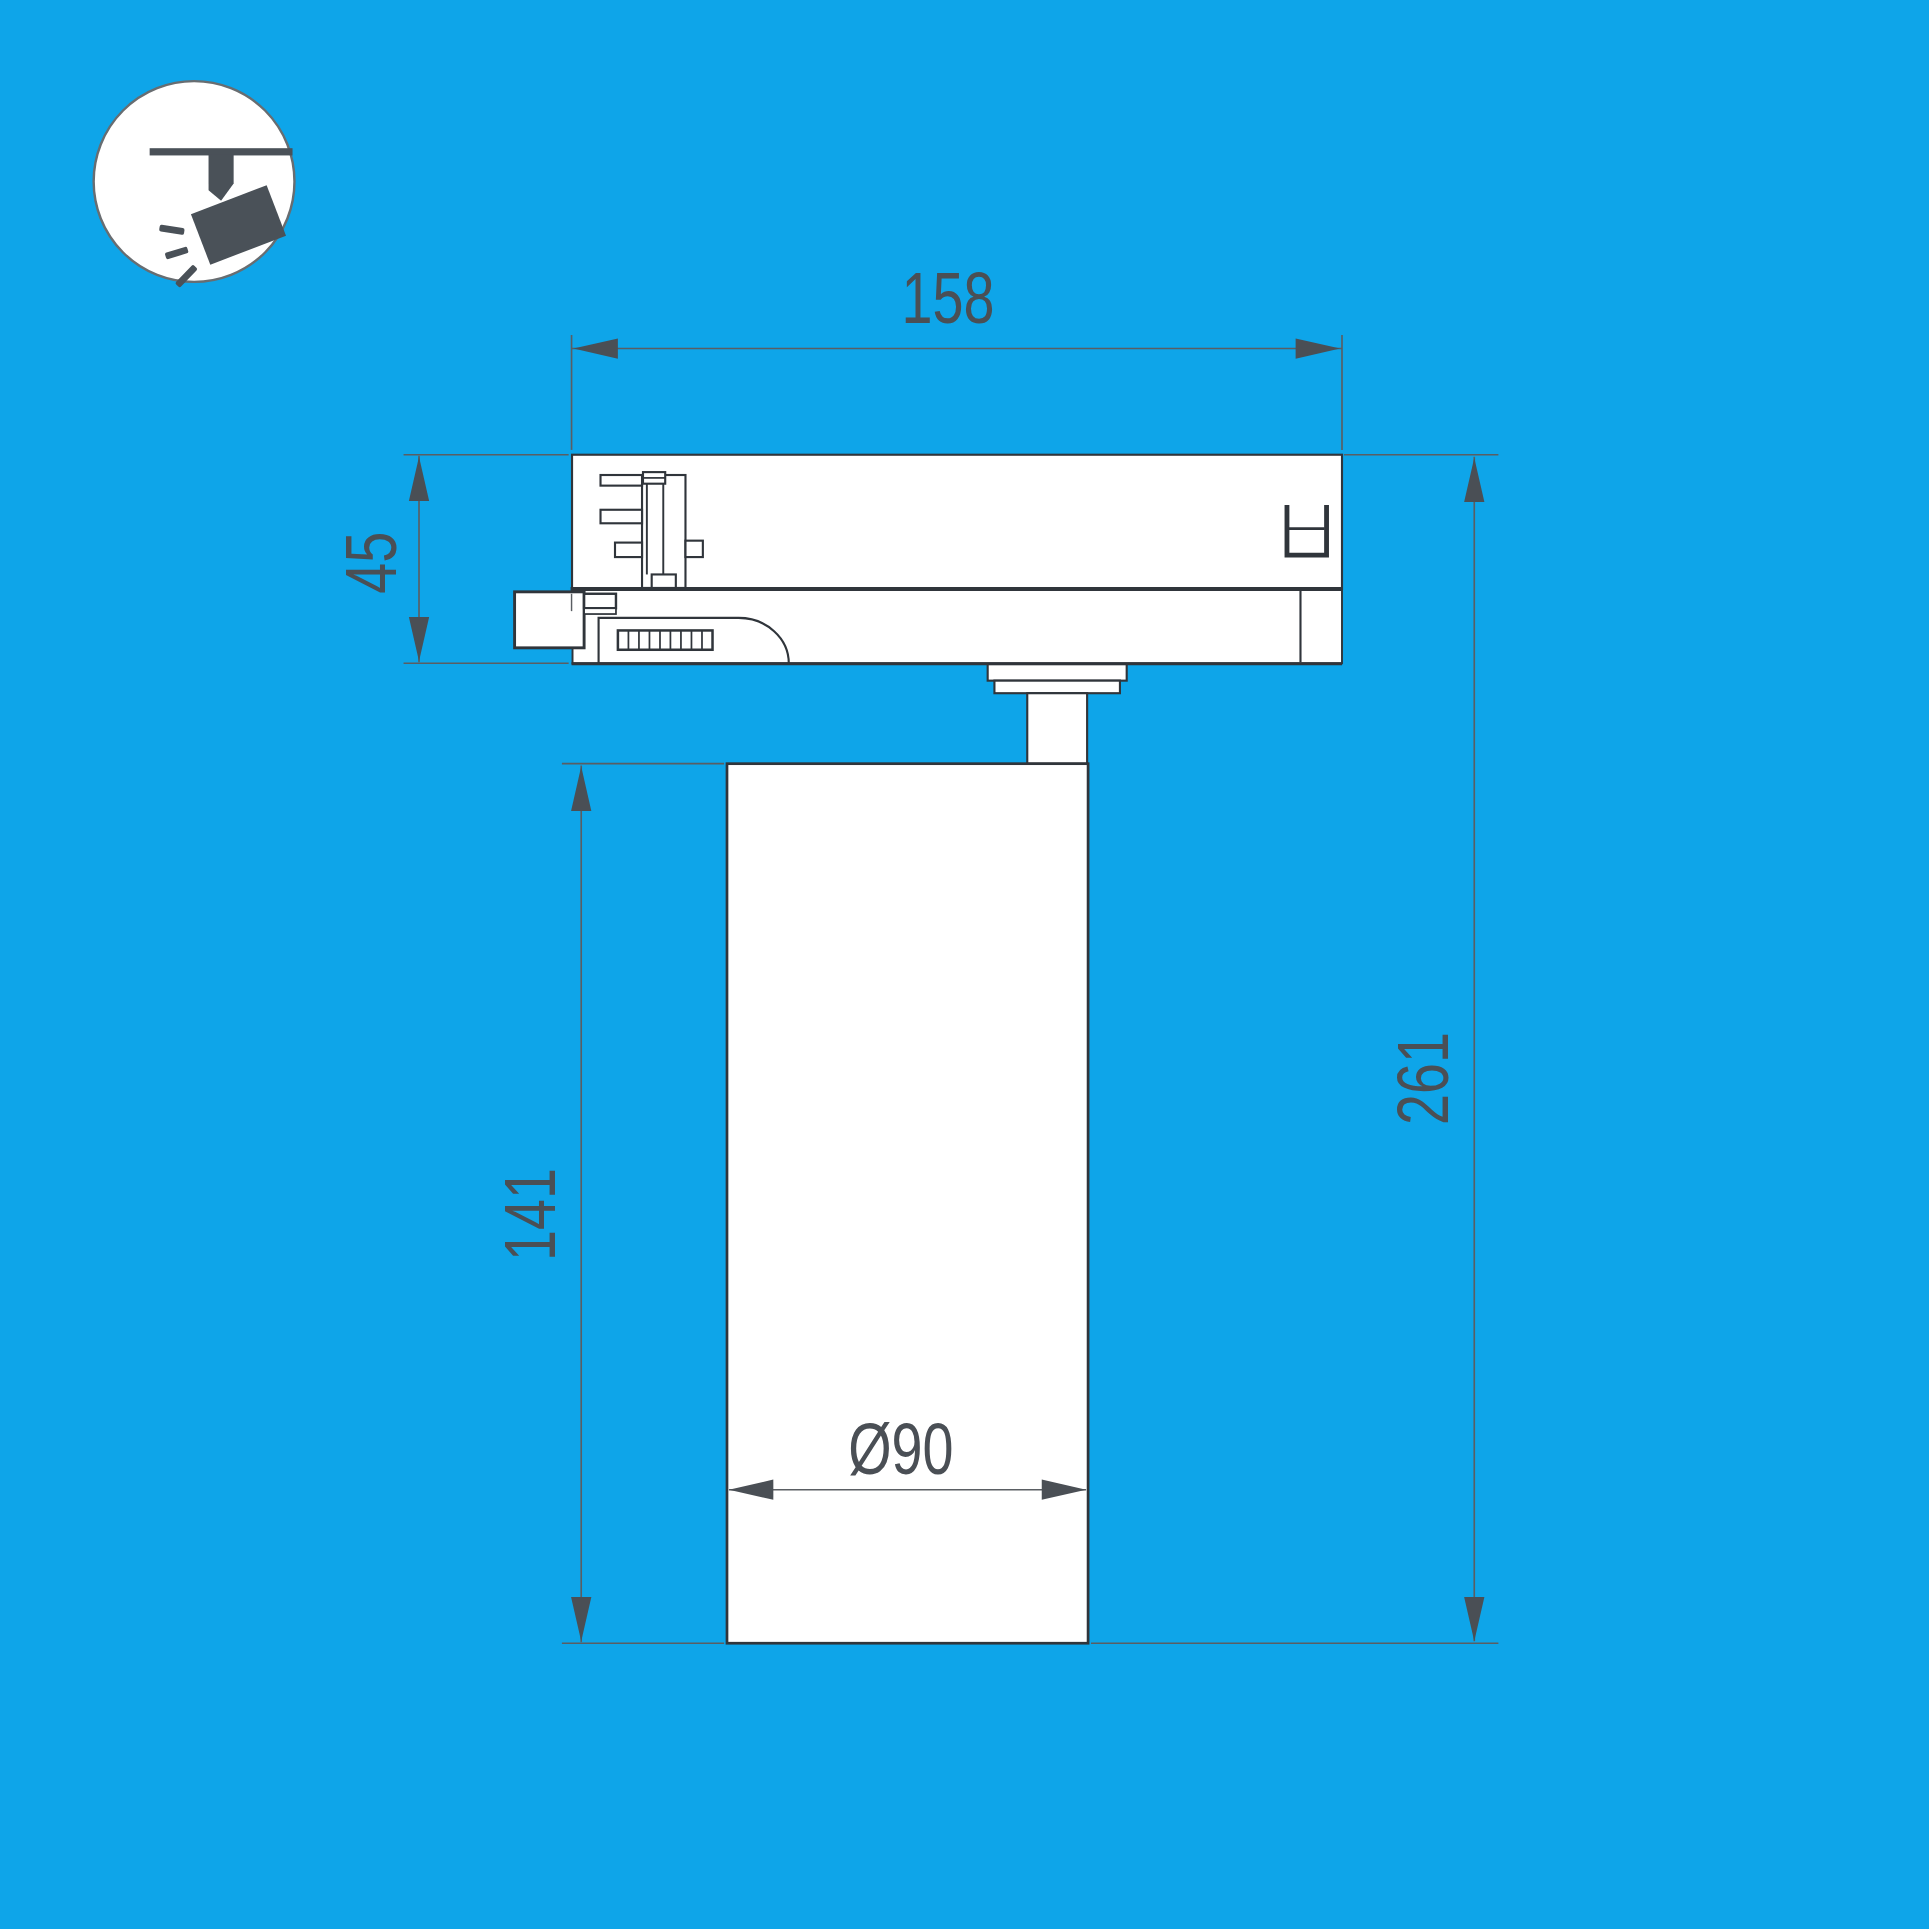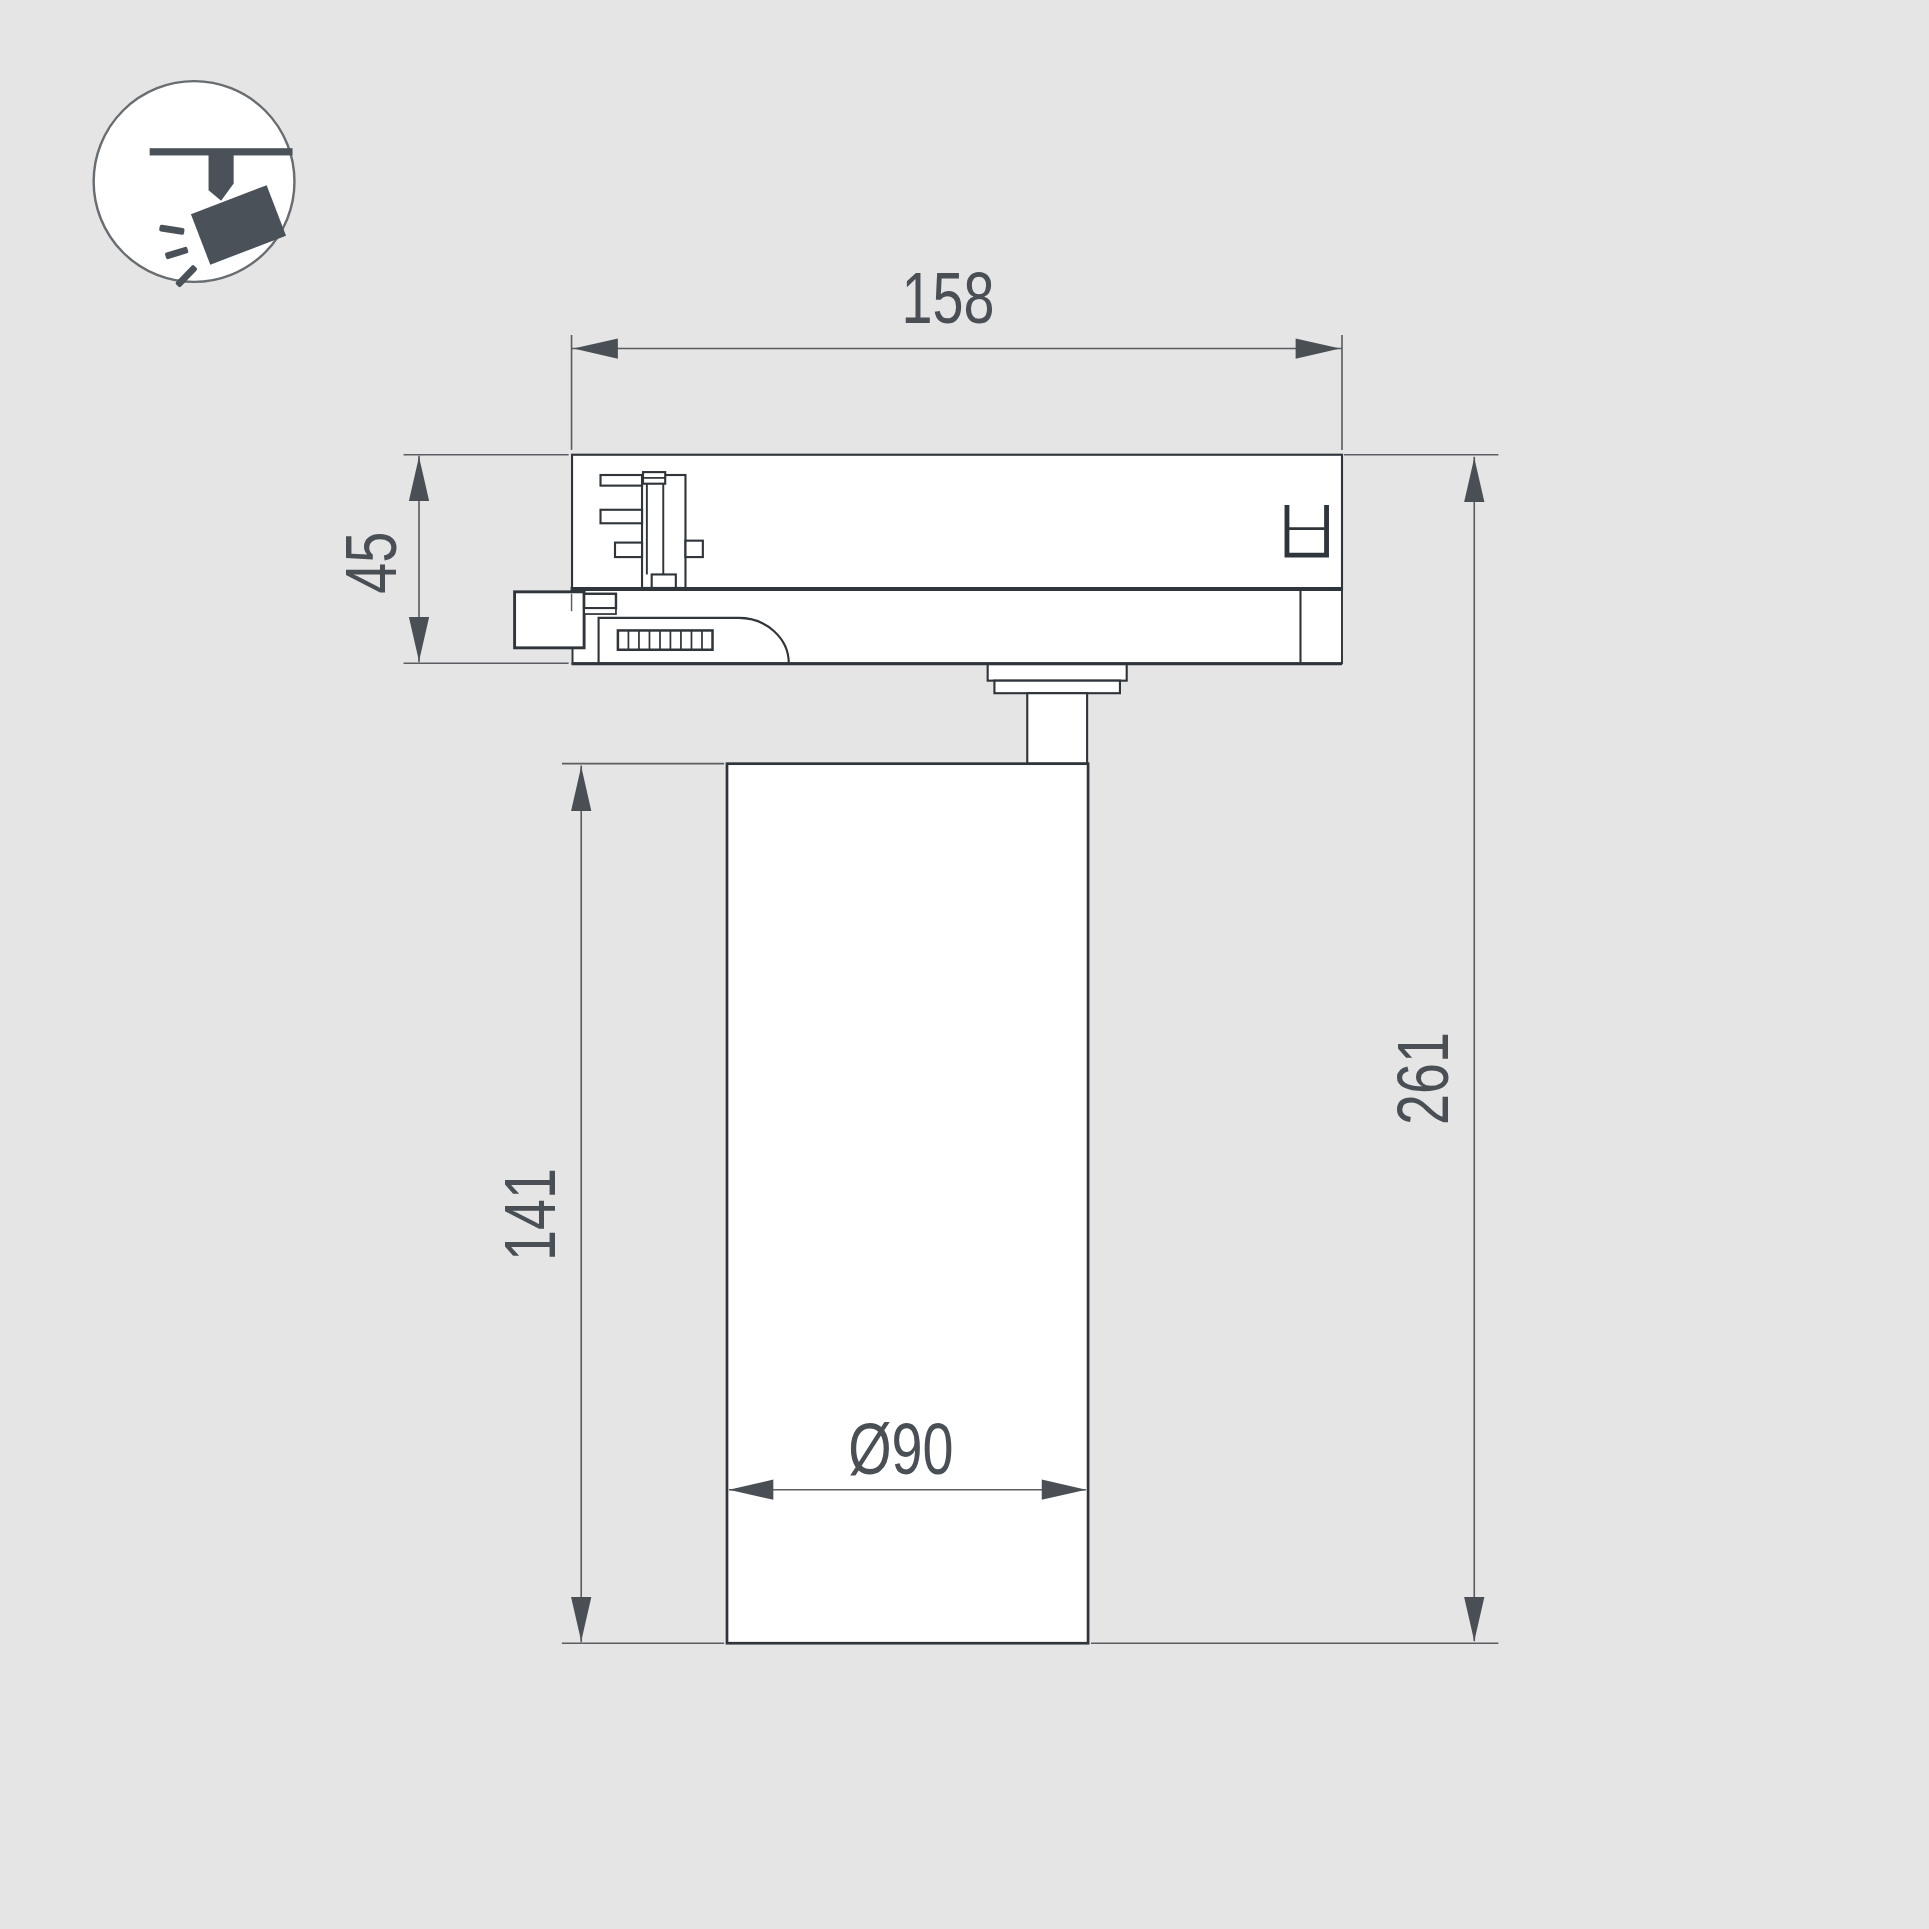--- a/index.html
+++ b/index.html
@@ -1,19 +1,19 @@
 <!DOCTYPE html>
 <html><head>
 <meta charset="utf-8">
 <style>
   html,body{margin:0;padding:0;background:#ffffff;}
   .stage{
     position:relative;
     width:1929px;height:1929px;
-    background:#e5e5e5;
+    background:#0ea5e9;
     font-family:"Liberation Sans", sans-serif;
     overflow:hidden;
   }
   svg{display:block;}
   text{
     font-family:"Liberation Sans", sans-serif;
     font-size:74px;
     fill:#4a4f55;
     text-anchor:middle;
   }

